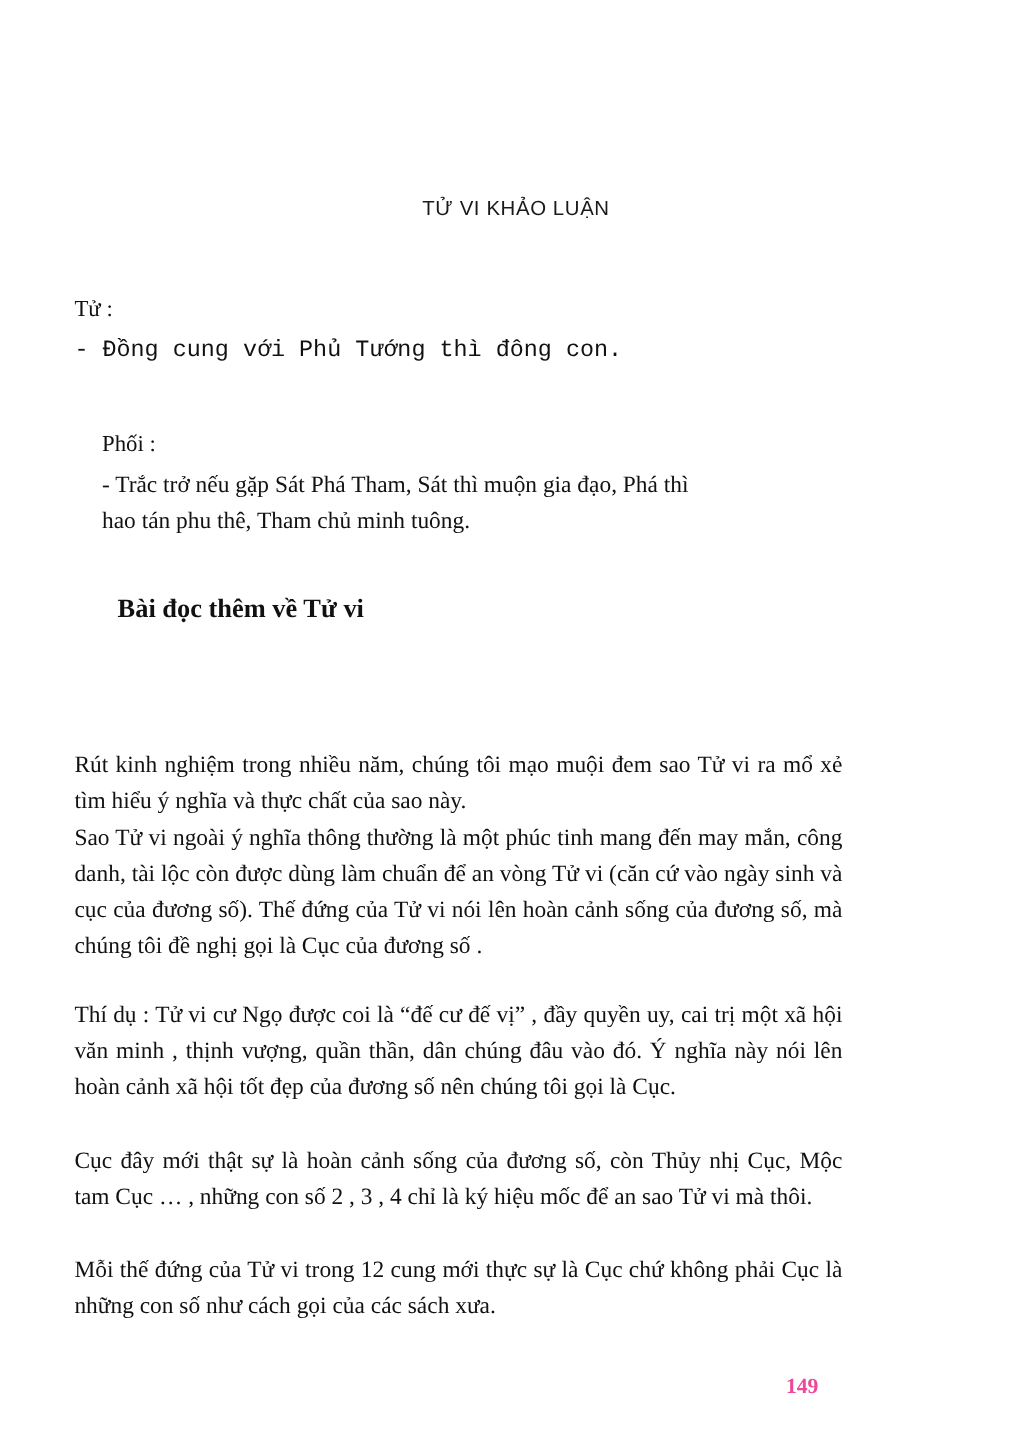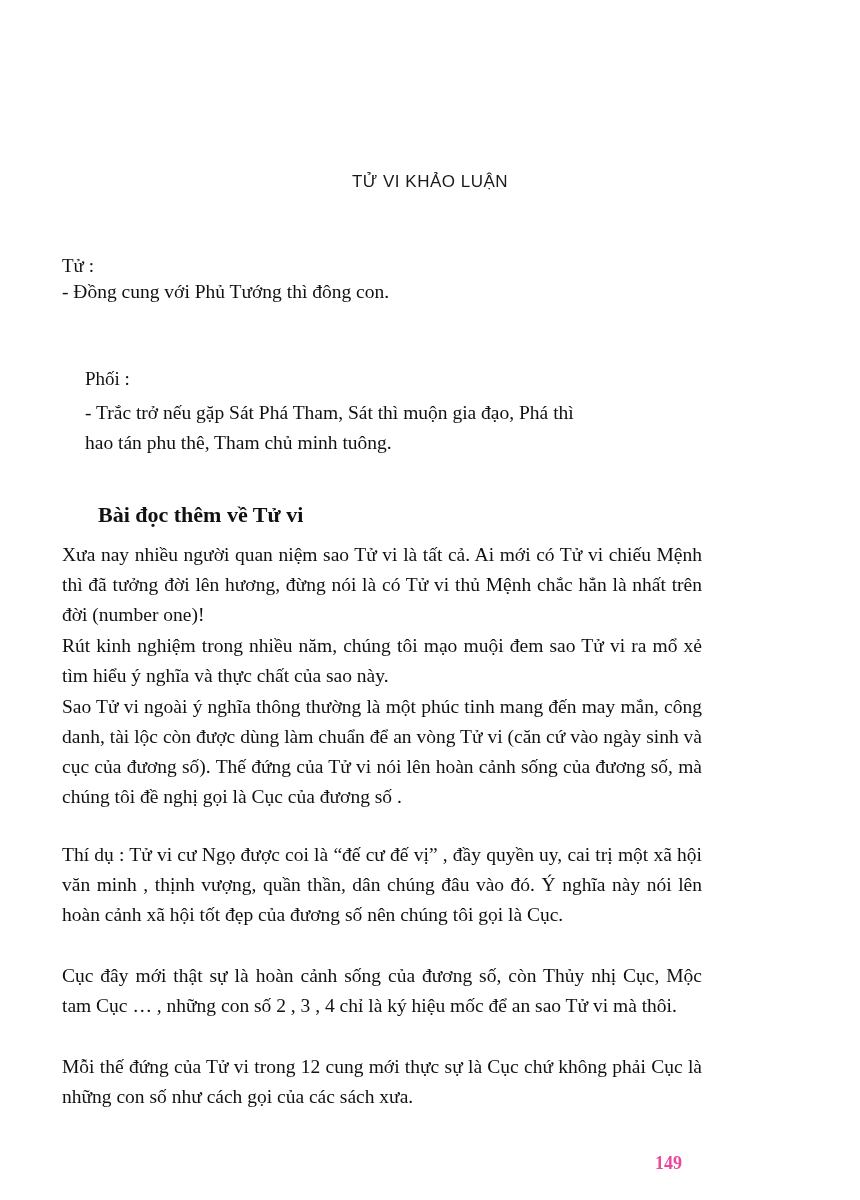--- a/index.html
+++ b/index.html
@@ -1,17 +1,17 @@
 <!DOCTYPE html>
 <html><head>
 <meta charset="utf-8">
 <style>
   html, body { margin: 0; padding: 0; background: #ffffff; }
   body { width: 860px; height: 1200px; position: relative; overflow: hidden; color: #111; }
-  .page { position: absolute; left: 0; top: 12px; width: 860px; height: 1048px; }
+  .page { position: absolute; left: 0; top: 4px; width: 860px; height: 1048px; }
   .running-head {
     position: absolute; left: 0; right: 0; top: 160px; text-align: center;
     font-family: "Liberation Sans", sans-serif; font-size: 17px; letter-spacing: 0.5px; color: #1a1a1a;
   }
   .block { position: absolute; left: 62px; width: 640px; font-family: "Liberation Serif", serif; color: #111; }
   .heading { font-weight: normal; font-size: 19px; }
   .line { font-size: 19.5px; line-height: 30px; margin: 0; }
   .section-title { font-weight: bold; font-size: 22px; }
   .para { font-size: 19.5px; line-height: 30px; margin: 0; text-align: justify; }
   .page-number {
@@ -21,36 +21,33 @@
 </style>
 </head>
 <body>
 
 <div class="page">
 
   <div class="running-head">TỬ VI KHẢO LUẬN</div>
 
   <div class="block" style="top:243px;">
     <div class="heading">Tử :</div>
-    <p class="line" style="">- Đồng cung với Phủ Tướng thì đông con.</p>
+    <p class="line" style="margin-top:8px;font-family:Liberation Mono, monospace;">- Đồng cung với Phủ Tướng thì đông con.</p>
   </div>
 
   <div class="block" style="top:356px;margin-left:23px;">
     <div class="heading">Phối :</div>
     <p class="line" style="margin-top:8px;">- Trắc trở nếu gặp Sát Phá Tham, Sát thì muộn gia đạo, Phá thì</p>
     <p class="line">hao tán phu thê, Tham chủ minh tuông.</p>
   </div>
 
   <div class="block" style="top:490px;margin-left:36px;">
     <div class="section-title">Bài đọc thêm về Tử vi</div>
   </div>
 
-  <div class="block" style="top:528px;">
-    <p class="para">Xưa nay nhiều người quan niệm sao Tử vi là tất cả. Ai mới có Tử vi chiếu Mệnh thì đã tưởng đời lên hương, đừng nói là có Tử vi thủ Mệnh chắc hẳn là nhất trên đời (number one)!</p>
-  </div>
 
   <div class="block" style="top:619px;">
     <p class="para">Rút kinh nghiệm trong nhiều năm, chúng tôi mạo muội đem sao Tử vi ra mổ xẻ tìm hiểu ý nghĩa và thực chất của sao này.</p>
   </div>
 
   <div class="block" style="top:680px;">
     <p class="para">Sao Tử vi ngoài ý nghĩa thông thường là một phúc tinh mang đến may mắn, công danh, tài lộc còn được dùng làm chuẩn để an vòng Tử vi (căn cứ vào ngày sinh và cục của đương số). Thế đứng của Tử vi nói lên hoàn cảnh sống của đương số, mà chúng tôi đề nghị gọi là Cục của đương số .</p>
   </div>
 
   <div class="block" style="top:828px;">

